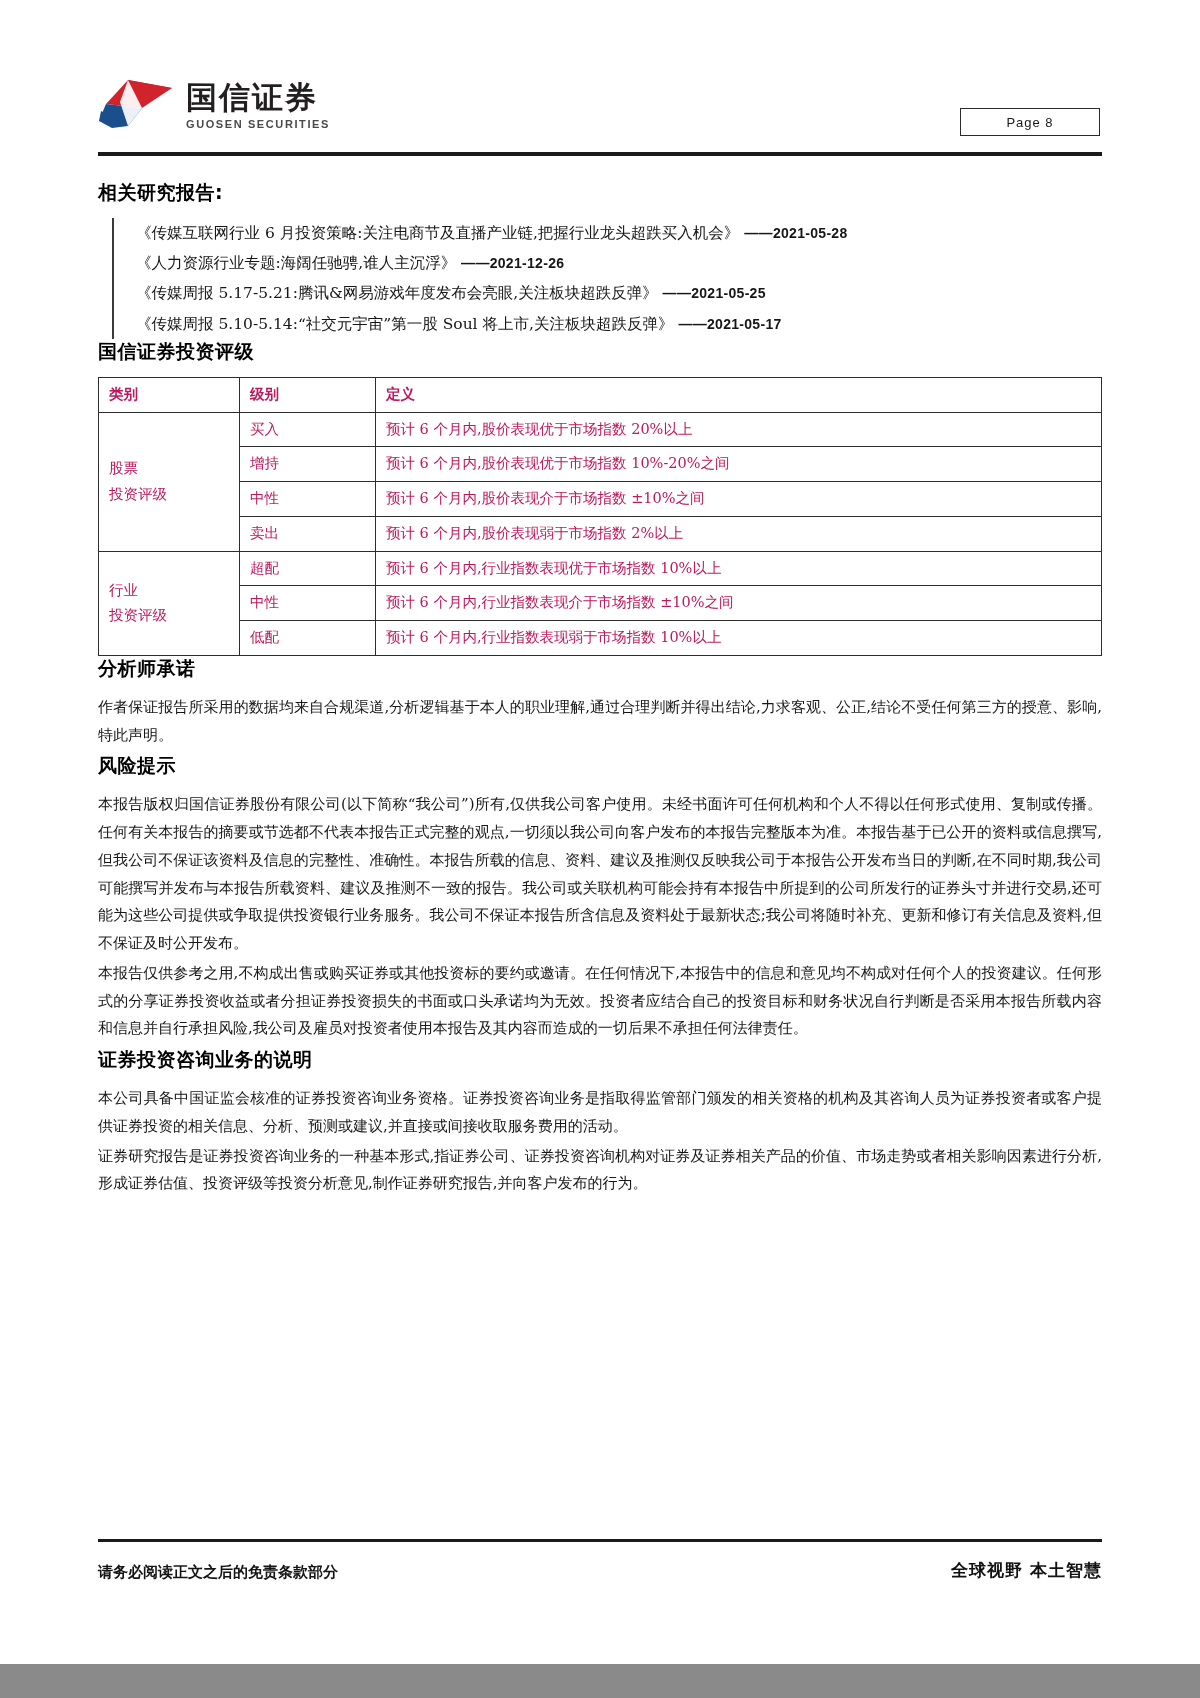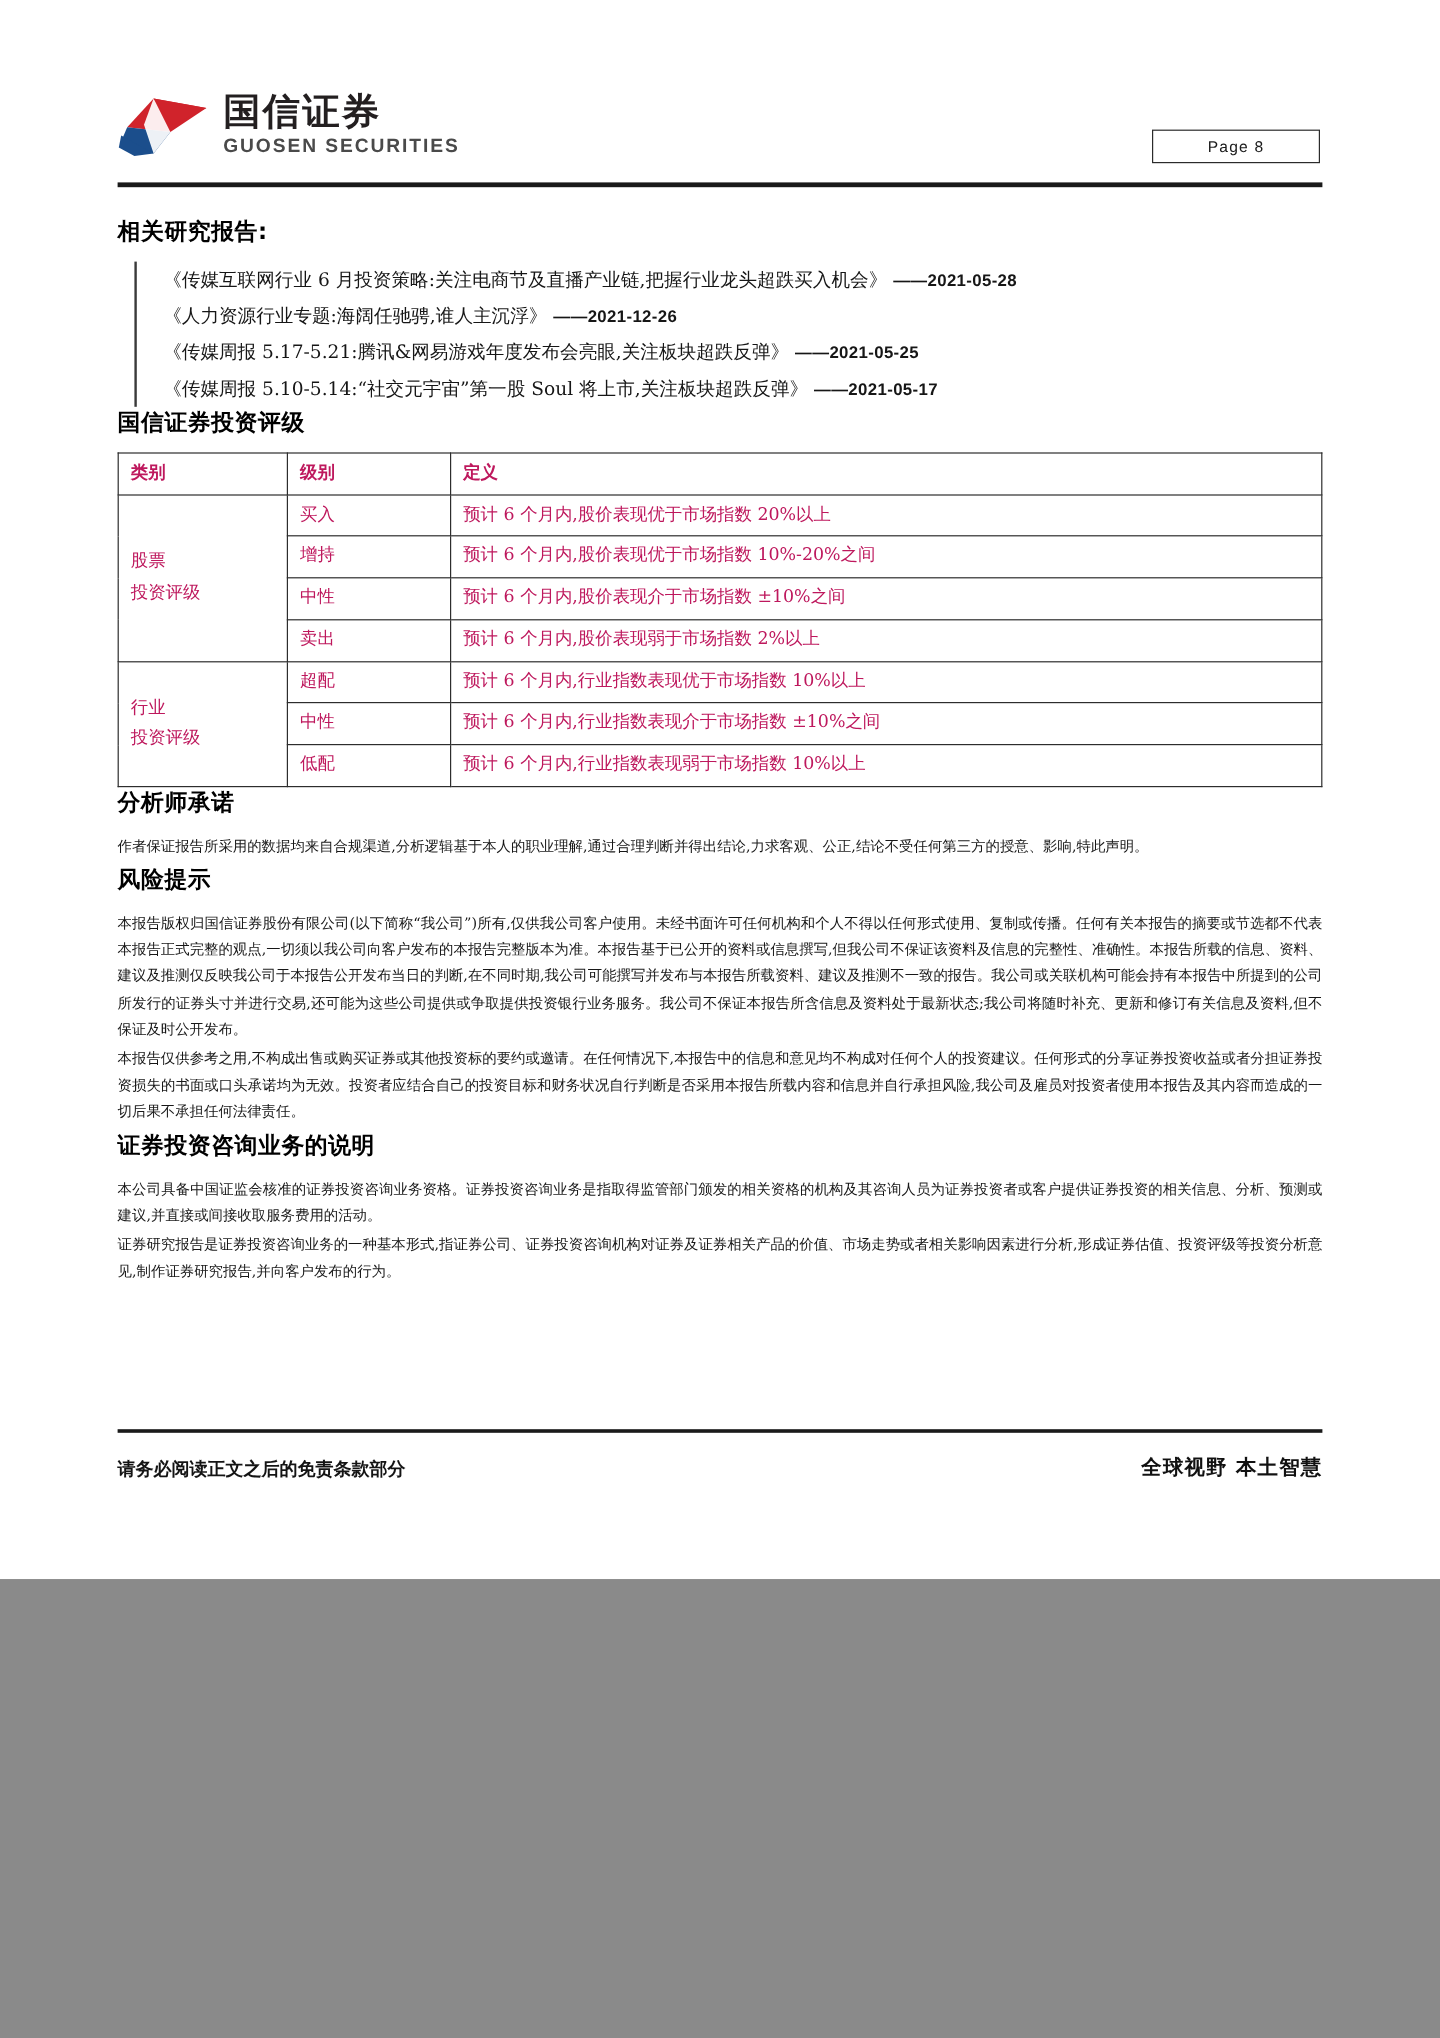--- a/index.html
+++ b/index.html
@@ -1,30 +1,30 @@
 <!DOCTYPE html>
 <html><head>
 <meta charset="utf-8">
 <style>
   html,body{margin:0;padding:0;background:#8a8a8a;}
   body{font-family:"Liberation Serif", serif;}
   .page{
-    width:1200px;height:1316px;background:#ffffff;margin:0 auto;position:relative;
+    width:1200px;height:1664px;background:#ffffff;margin:0 auto;position:relative;
     box-sizing:border-box;
   }
   
   .header{position:absolute;left:0;right:0;top:0;height:160px;}
   .logo-wrap{position:absolute;left:98px;top:78px;display:flex;align-items:flex-end;gap:10px;}
   .logo-mark{width:78px;height:52px;position:relative;}
   .logo-text-cn{
     font-family:"DejaVu Sans", sans-serif;font-weight:bold;font-size:31px;color:#231f20;
     letter-spacing:2px;line-height:1;
   }
   .logo-text-en{
-    font-family:"Liberation Sans", sans-serif;font-weight:bold;font-size:16px;color:#4a4a4a;
+    font-family:"Liberation Sans", sans-serif;font-weight:bold;font-size:11px;color:#4a4a4a;
     letter-spacing:1.6px;margin-top:5px;
   }
   .page-badge{
     position:absolute;right:100px;top:108px;width:140px;height:28px;
     border:1px solid #2b2b2b;box-sizing:border-box;
     display:flex;align-items:center;justify-content:center;
     font-family:"Liberation Sans", sans-serif;font-size:13px;color:#1a1a1a;letter-spacing:1px;
   }
   .header-rule{
     position:absolute;left:98px;right:98px;top:152px;height:4px;background:#1a1a1a;
@@ -51,21 +51,21 @@
   table.rating th, table.rating td{
     border:1px solid #2d2d2d;padding:6px 10px;text-align:left;vertical-align:middle;
     font-size:14.5px;color:#be185d;font-weight:normal;line-height:1.5;
   }
   table.rating th{font-family:"DejaVu Sans", sans-serif;font-weight:bold;font-size:14.5px;}
   td.cat{width:120px;}
   td.lvl{width:115px;}
   .cat-inner{display:block;line-height:1.75;}
   
   p.body{
-    font-family:"DejaVu Serif", serif;font-size:12px;color:#171717;
+    font-family:"DejaVu Serif", serif;font-size:15px;color:#171717;
     line-height:1.85;margin:0 0 2px 0;text-align:justify;text-justify:inter-ideograph;
   }
   .block{margin-bottom:4px;}
   
   .footer-rule{position:absolute;left:98px;right:98px;bottom:122px;height:3px;background:#1a1a1a;}
   .footer{
     position:absolute;left:98px;right:98px;bottom:82px;display:flex;
     align-items:flex-end;justify-content:space-between;
   }
   .footer-left{font-family:"DejaVu Sans", sans-serif;font-weight:bold;font-size:15px;color:#141414;}

